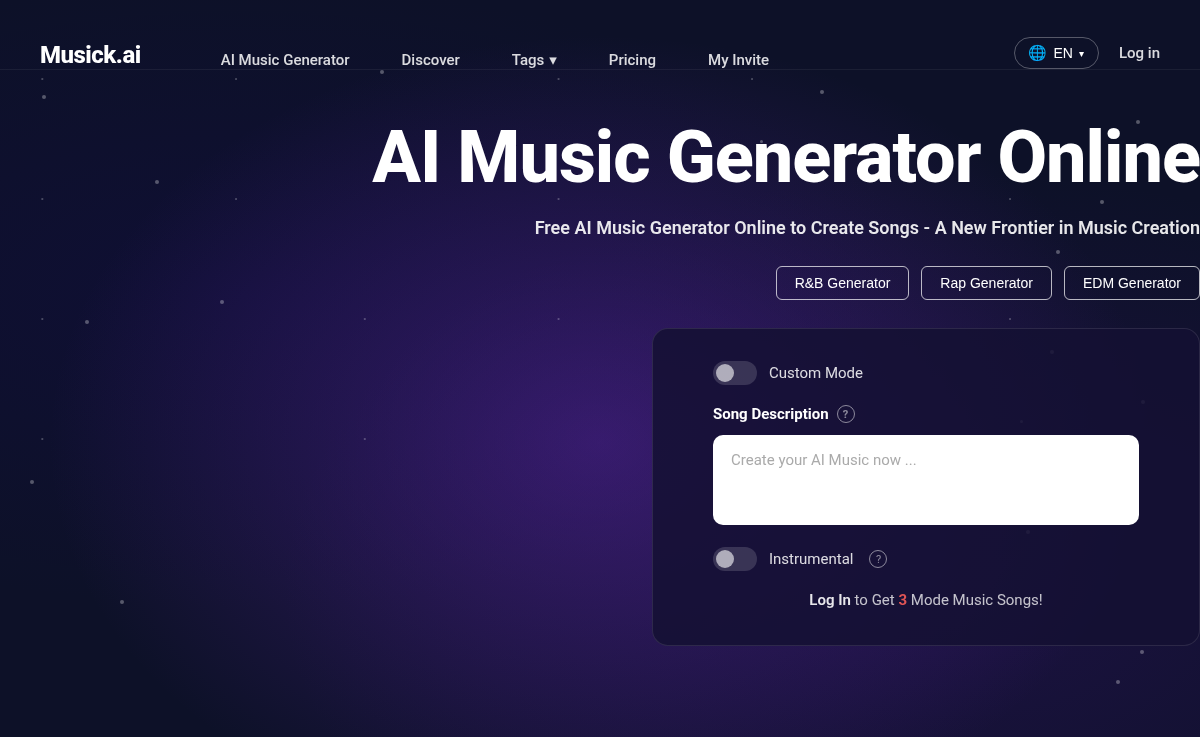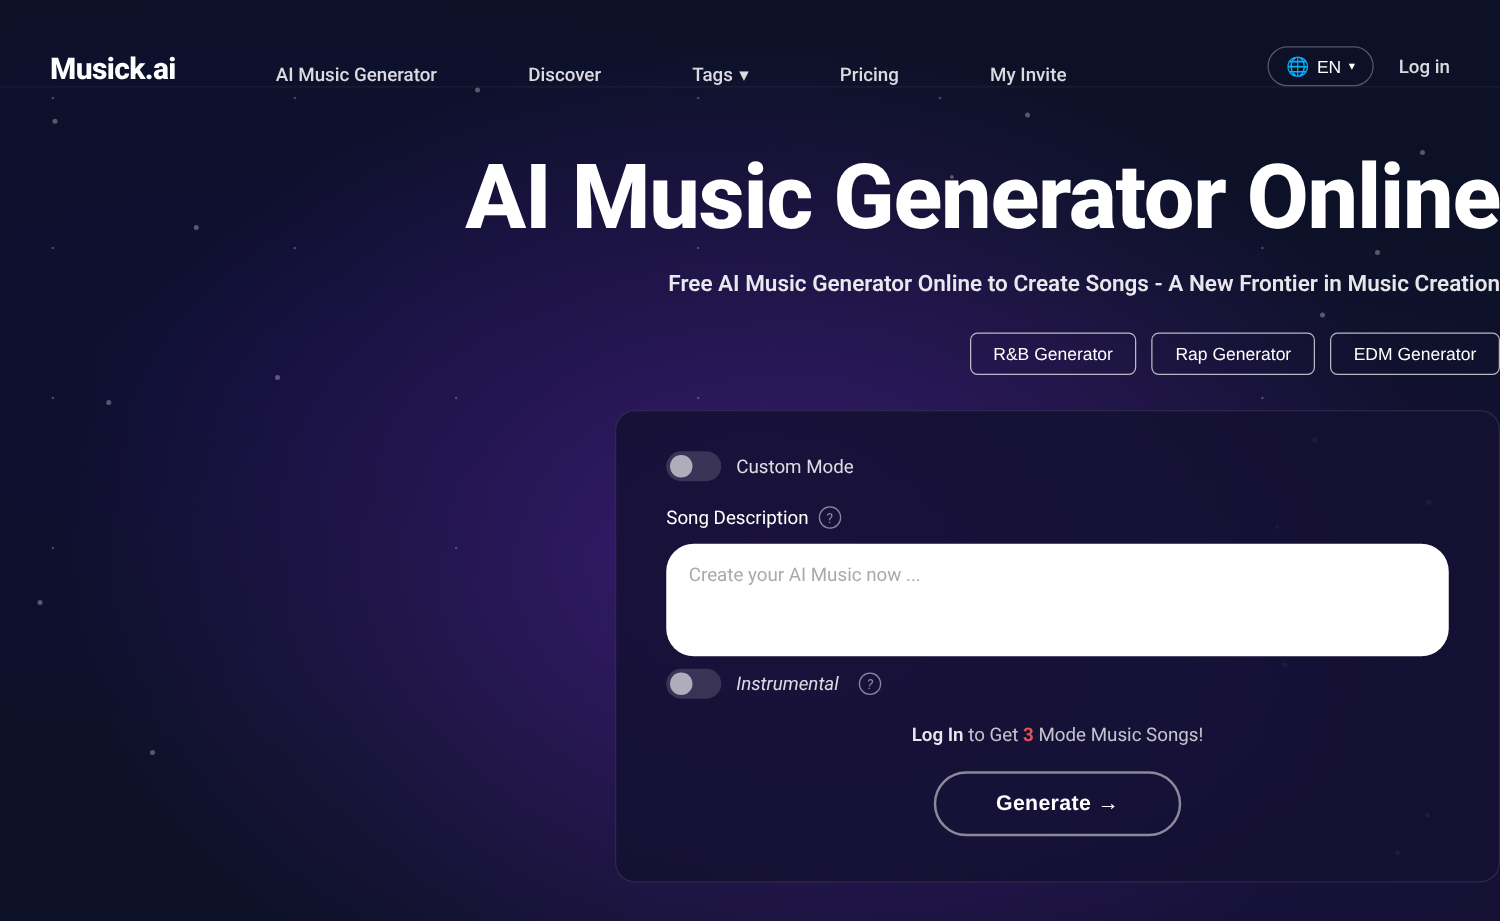--- a/index.html
+++ b/index.html
@@ -56,21 +56,21 @@
       font-size: 24px;
       font-weight: 800;
       color: #fff;
       letter-spacing: -0.5px;
       flex-shrink: 0;
     }
 
     .nav-links {
       display: flex;
       align-items: center;
-      gap: 73px;
+      gap: 52px;
       margin-left: 80px;
       flex: 1;
     }
 
     .nav-link {
       color: rgba(255,255,255,0.85);
       text-decoration: none;
       font-size: 15px;
       font-weight: 500;
       cursor: pointer;
@@ -159,22 +159,22 @@
       cursor: pointer;
       background: transparent;
       transition: background 0.2s;
     }
 
     
     .card {
       background: rgba(20, 16, 50, 0.85);
       border: 1px solid rgba(255,255,255,0.1);
       border-radius: 16px;
-      padding: 32px 40px 36px;
-      width: 708px;
+      padding: 32px 60px 36px;
+      width: 548px;
       position: relative;
     }
 
     
     .toggle-row {
       display: flex;
       align-items: center;
       gap: 12px;
       margin-bottom: 20px;
     }
@@ -215,53 +215,52 @@
       align-items: center;
       justify-content: center;
       font-size: 11px;
       color: rgba(255,255,255,0.5);
       cursor: pointer;
     }
 
     
     .field-label {
       font-size: 15px;
-      font-weight: 400;
+      font-weight: 700;
       color: #fff;
       margin-bottom: 12px;
       display: flex;
       align-items: center;
       gap: 8px;
     }
 
     .song-textarea {
       width: 100%;
       height: 90px;
       background: #fff;
       border: none;
-      border-radius: 22px;
+      border-radius: 10px;
       padding: 16px 18px;
       font-size: 15px;
       color: #999;
       resize: none;
       outline: none;
       font-family: inherit;
     }
 
     .song-textarea::placeholder {
       color: #aaa;
     }
 
     
     .instrumental-row {
       display: flex;
       align-items: center;
       gap: 12px;
-      margin-top: 6px;
-      font-style: italic;
+      margin-top: 18px;
     }
 
     
     .login-notice {
       text-align: center;
       margin-top: 20px;
       font-size: 15px;
       color: rgba(255,255,255,0.75);
     }
 
@@ -373,15 +372,14 @@
     <div class="instrumental-row">
       <div class="toggle off"></div>
       <span class="toggle-label">Instrumental</span>
       <span class="help-icon" style="margin-left:4px;">?</span>
     </div>
 
     
     <div class="login-notice"><a style="color:rgba(255,255,255,0.9);font-weight:600;text-decoration:none;">Log In</a><span> to Get </span><span style="color:#e05555;font-weight:700;">3</span><span> Mode Music Songs!</span></div>
 
     
-    <button class="generate-btn">Generate →</button>
   </div>
 </div>
 
 </body></html>

